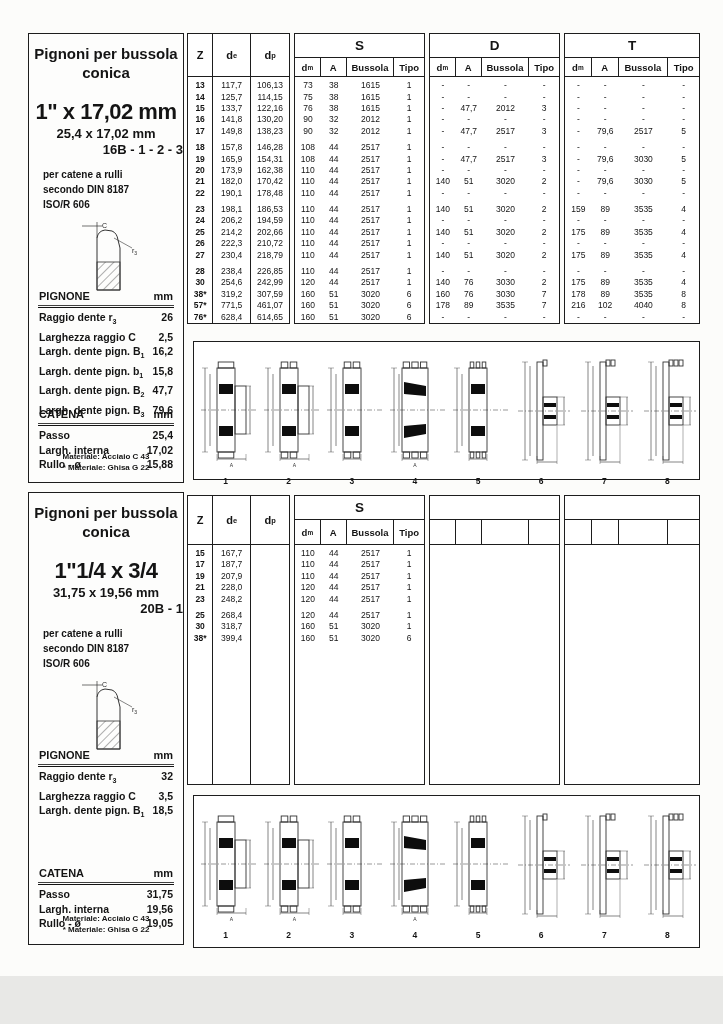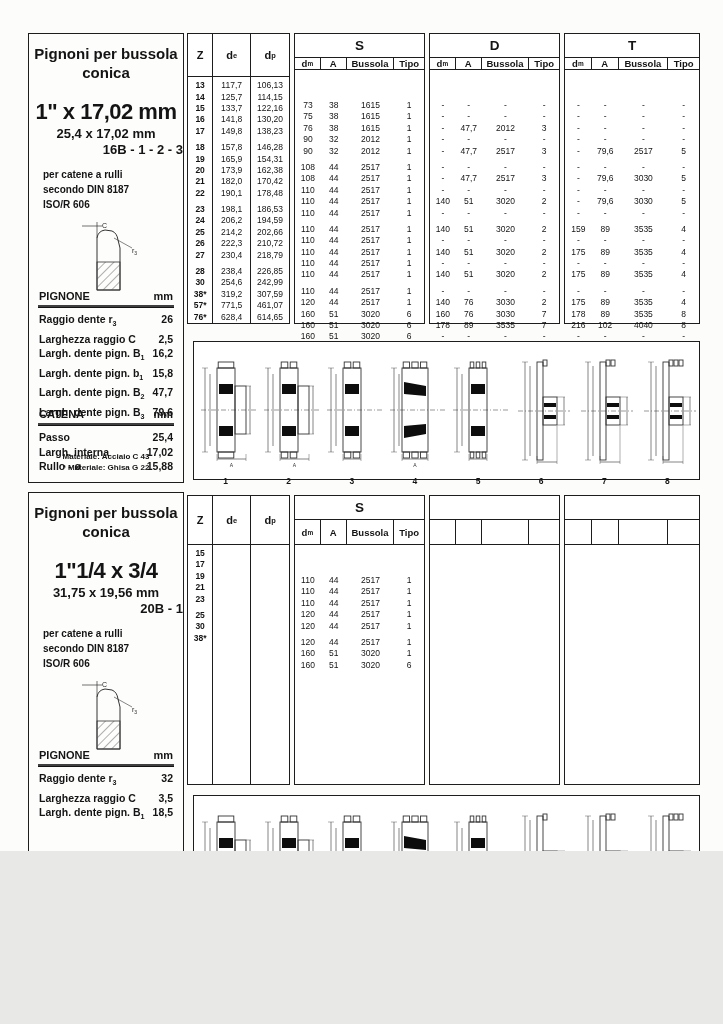--- a/index.html
+++ b/index.html
@@ -1,36 +1,36 @@
 <!DOCTYPE html>
 <html><head>
 <meta charset="utf-8">
 <style>
   html,body { margin:0; padding:0; background:#e8e8e6; }
   .page {
-    position:relative; width:723px; height:851px; margin:0 auto;
+    position:relative; width:723px; height:976px; margin:0 auto;
     background:#fcfcfa; color:#141414;
     font-family:"Liberation Sans", sans-serif; overflow:hidden;
   }
   .section { position:absolute; left:0; width:723px; }
   .panel {
     position:absolute; left:28px; width:156px;
     border:1.5px solid #1d1d1d; background:#fdfdfc; box-sizing:border-box;
   }
   .panel-title { margin-top:11px; text-align:center; font-weight:bold; font-size:15px; line-height:1.25; }
   .size-main  { margin-top:16px; text-align:center; font-weight:bold; font-size:22px; letter-spacing:-0.5px; }
   .size-sub   { margin-top:1px;  text-align:center; font-weight:bold; font-size:13px; }
   .size-code  { margin-top:1px;  text-align:right; font-weight:bold; font-size:13px; }
   .notes { margin:10px 0 0 14px; font-weight:bold; font-size:10px; line-height:1.5; }
   .tooth-wrap { margin-top:6px; text-align:center; }
   .spec-block { position:absolute; left:9px; right:9px; }
   .spec-block.pignone { top:256px; }
   .spec-block.catena  { top:374px; }
   .spec-head { display:flex; justify-content:space-between; font-weight:bold; font-size:11px;
-               padding:0 1px 3px 1px; border-bottom:3px solid #404040; position:relative; margin-bottom:4px;gap:16px; }
+               padding:0 1px 3px 1px; border-bottom:1px solid #404040; position:relative; margin-bottom:4px;gap:16px; }
   .spec-head::after { content:""; position:absolute; left:0; right:0; bottom:-3px; border-bottom:1px solid #141414; }
   .spec-row { display:flex; justify-content:space-between; font-weight:bold; font-size:10.5px;
               line-height:14.5px; padding:0 1px; }
   .spec-row .lbl { white-space:nowrap; }
   sub { font-size:68%; }
   .materiale { position:absolute; left:0; right:0; bottom:8px; text-align:center;
                font-weight:bold; font-size:8px; line-height:1.45; }
   
   .table-area { position:absolute; left:187px; width:513px; }
   .tbox { position:absolute; top:0; bottom:0; border:1.5px solid #1d1d1d; background:#fff; box-sizing:border-box; }
@@ -46,21 +46,21 @@
   .tcell { height:11.4px; line-height:11.4px; font-size:8.5px; text-align:center; white-space:nowrap; }
   .tcell.zb { font-weight:bold; }
   .tgap { height:5px; }
   .gbox { display:flex; flex-direction:column; }
   .ghead { height:24px; line-height:24px; text-align:center; font-weight:bold; font-size:13.5px;
            border-bottom:1px solid #1d1d1d; box-sizing:border-box; }
   .gsub { height:25px; display:flex; border-bottom:1px solid #1d1d1d; box-sizing:border-box; }
   .gsc { display:flex; align-items:center; justify-content:center; font-weight:bold; font-size:9.5px;
          border-right:1px solid #1d1d1d; box-sizing:border-box; }
   .gsc:last-child { border-right:none; }
-  .gbody { padding-top:3px;margin-top:27px; }
+  .gbody { padding-top:3px; }
   .grow { display:flex; height:11.4px; line-height:11.4px; font-size:8.5px; }
   .gcell { text-align:center; white-space:nowrap; }
   .w1 { width:20%; } .w2 { width:20%; } .w3 { width:37%; } .w4 { width:23%; }
   
   .dbox { position:absolute; left:193px; width:507px; border:1.5px solid #1d1d1d; background:#fff;
           box-sizing:border-box; display:flex; justify-content:space-around; align-items:flex-start; padding-top:14px; }
   .diagram { width:58px; text-align:center; }
   .dnum { font-weight:bold; font-size:8.5px; margin-top:2px; }
   
   .foot-rule { position:absolute; left:28px; width:667px; top:996px; border-top:1px solid #8a8a8a; }
@@ -887,20 +887,31 @@
               <div class="tcell zb">21</div>
               <div class="tcell zb">23</div>
               <div class="tgap"></div>
               <div class="tcell zb">25</div>
               <div class="tcell zb">30</div>
               <div class="tcell zb">38*</div>
             </div>
           </div>
           <div class="tcol" style="width: 37.5%;">
             <div class="tcol-head">d<sub>e</sub></div>
+            <div class="tcol-body">
+              <div class="tcell">167,7</div>
+              <div class="tcell">187,7</div>
+              <div class="tcell">207,9</div>
+              <div class="tcell">228,0</div>
+              <div class="tcell">248,2</div>
+              <div class="tgap"></div>
+              <div class="tcell">268,4</div>
+              <div class="tcell">318,7</div>
+              <div class="tcell">399,4</div>
+            </div>
           </div>
           <div class="tcol" style="width: 37.5%;">
             <div class="tcol-head">d<sub>p</sub></div>
           </div>
         </div>
         <div class="tbox gbox tb-g0">
           <div class="ghead">S</div>
           <div class="gsub">
             <div class="gsc w1">d<sub>m</sub></div>
             <div class="gsc w2">A</div>

